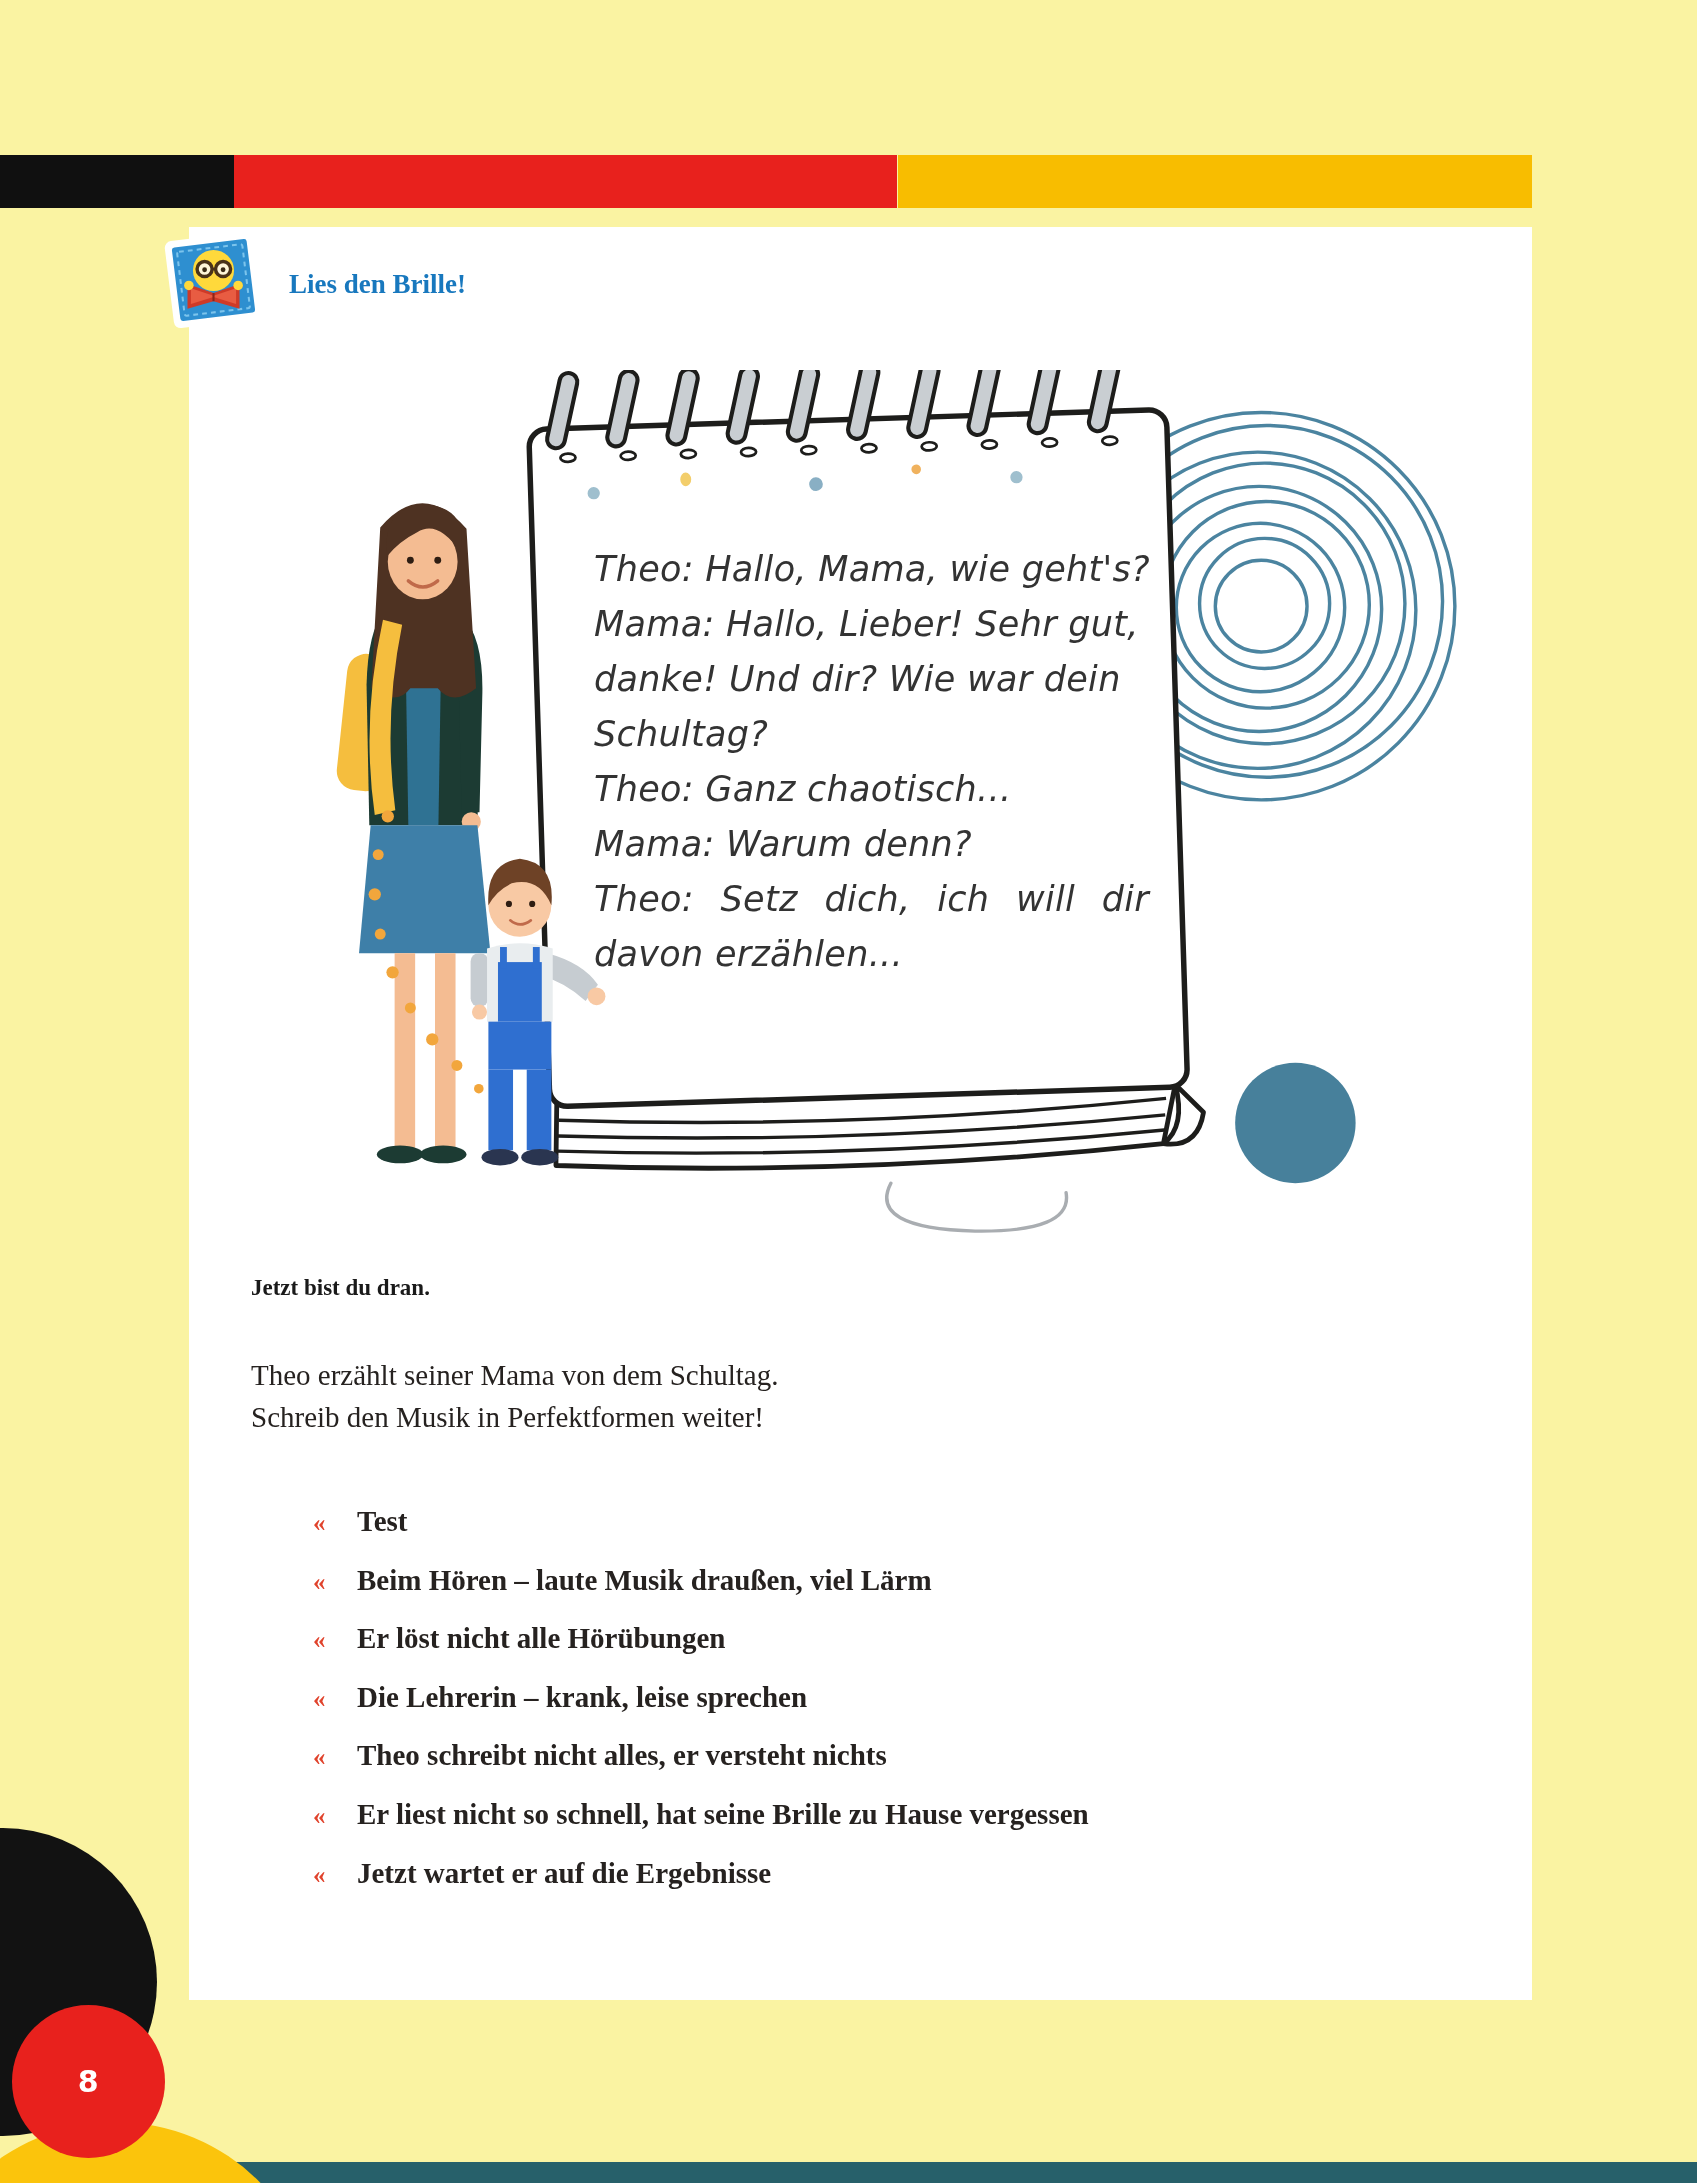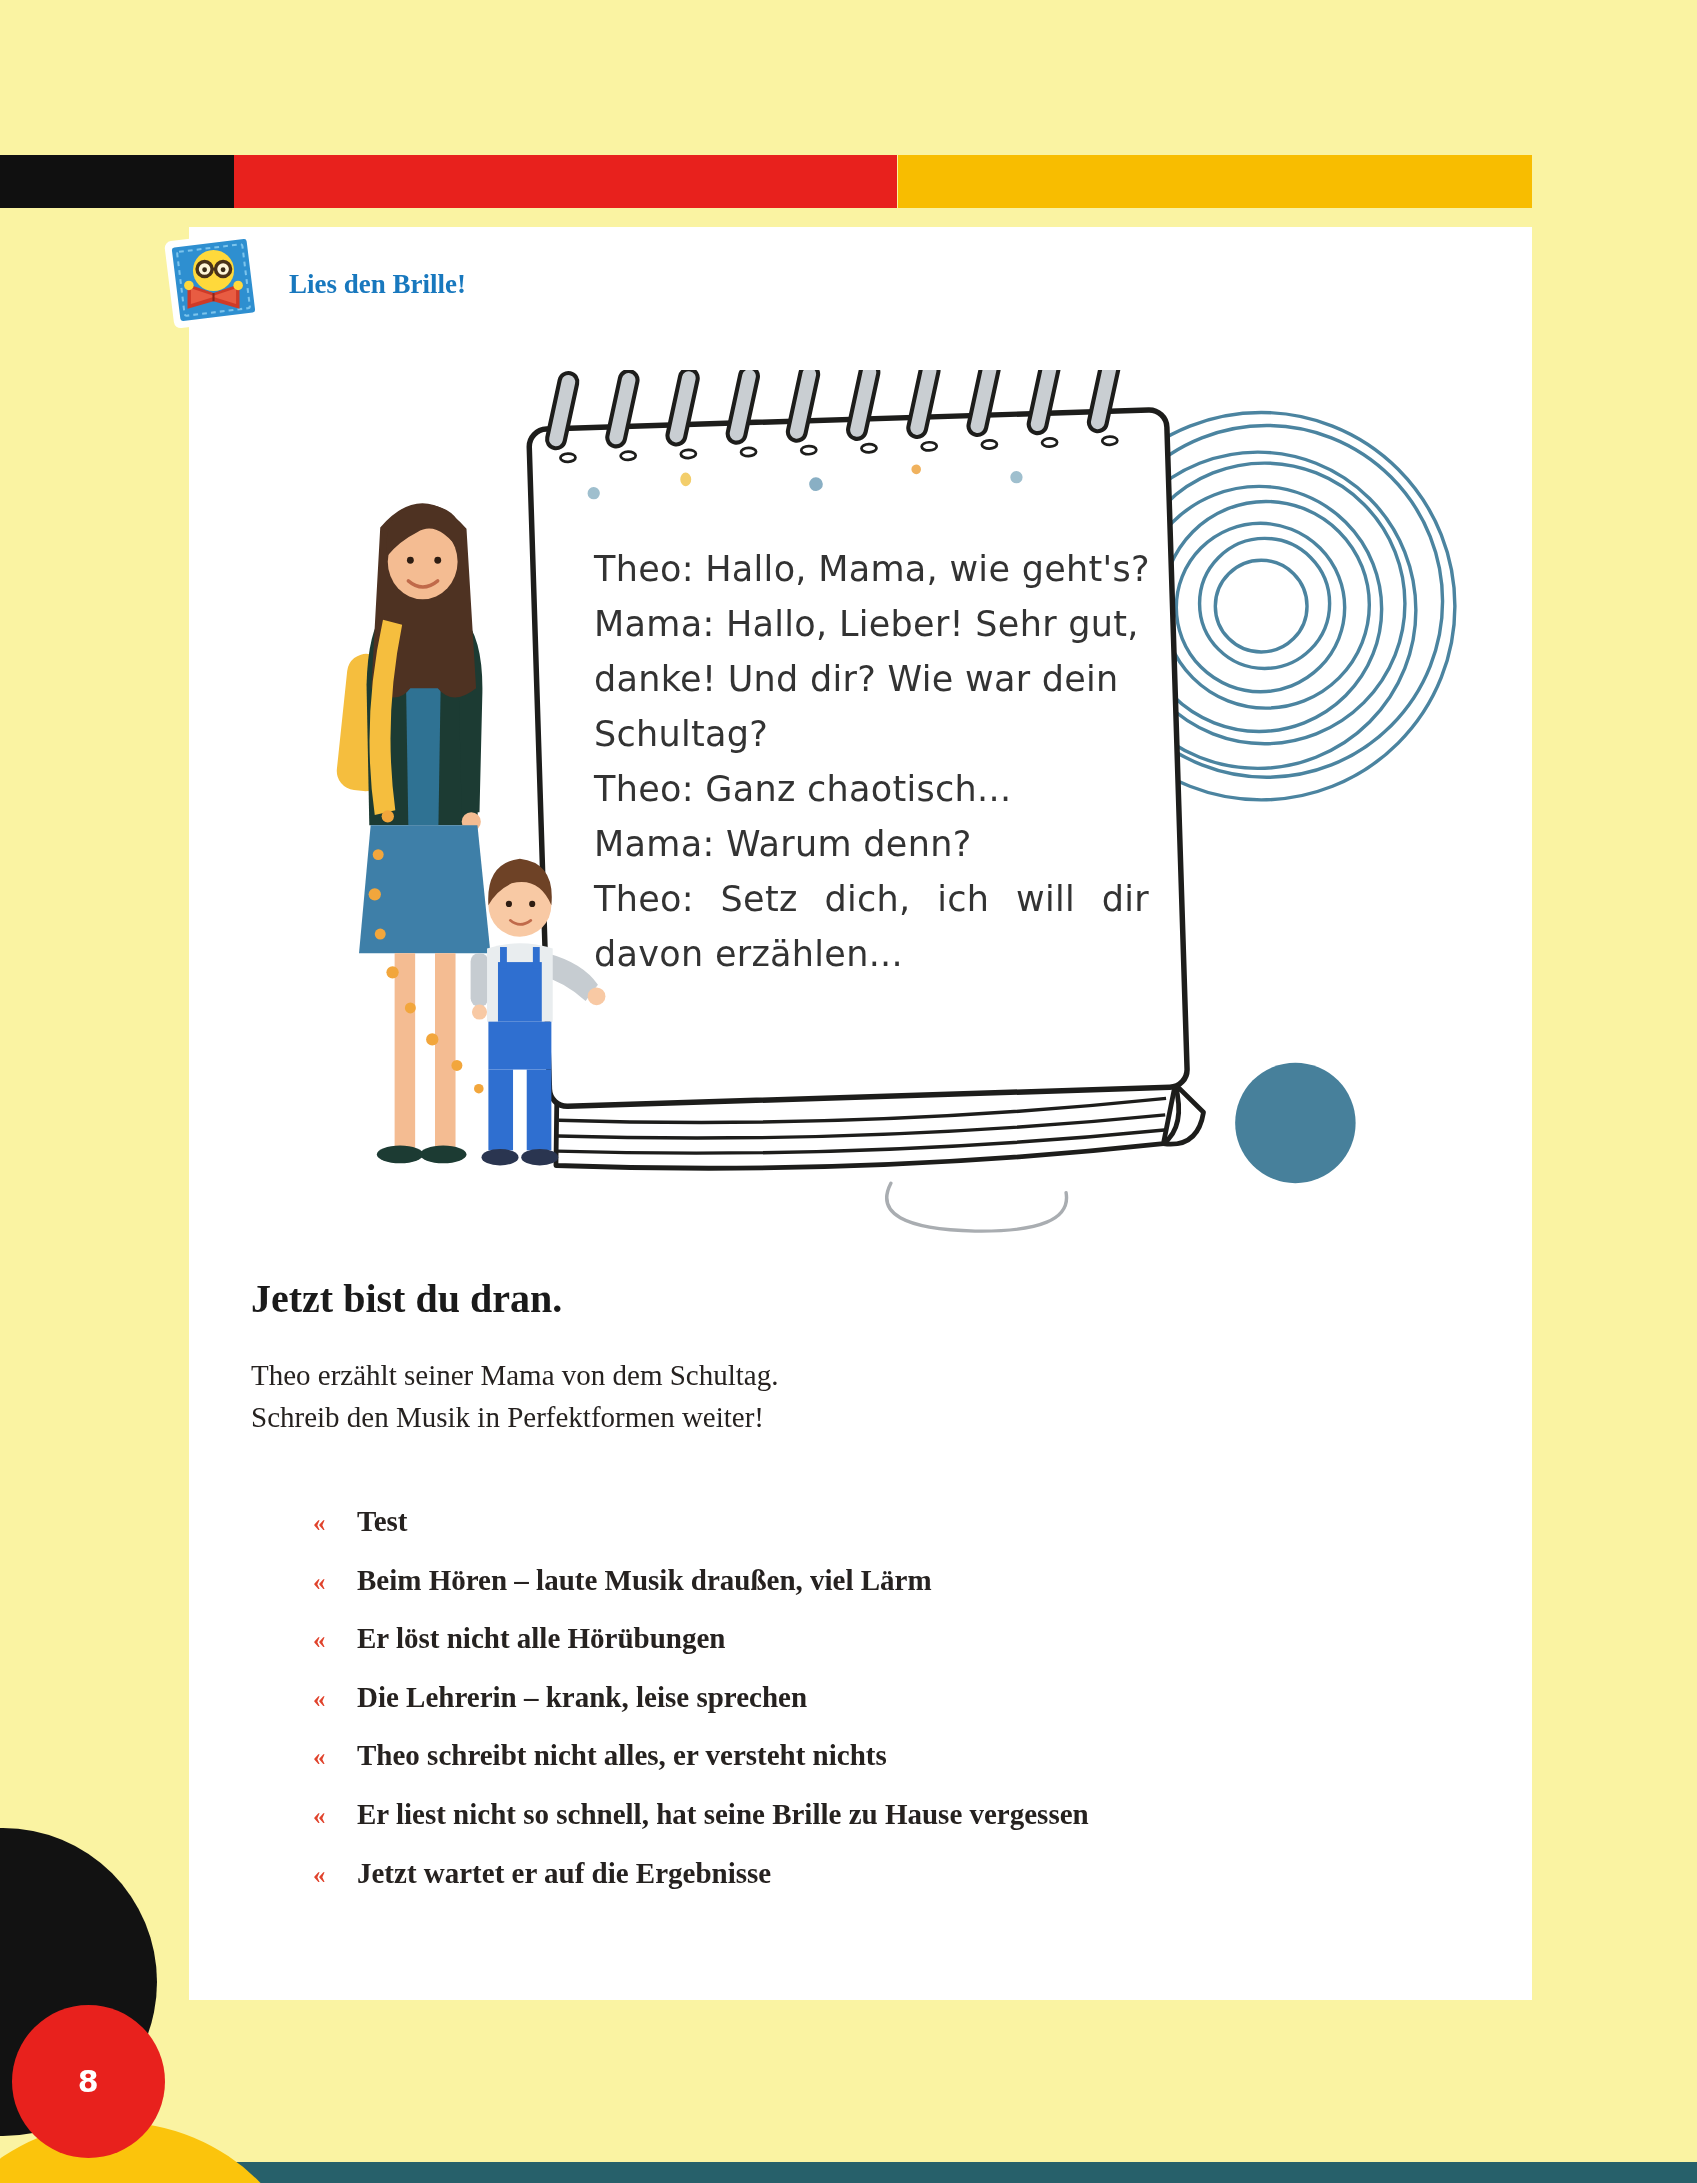--- a/index.html
+++ b/index.html
@@ -26,30 +26,31 @@
   .hdr-text{
     position:absolute;left:289px;top:268px;
     font-size:27px;font-weight:700;color:#1878BE;
     line-height:33px;
   }
   
   .illus{position:absolute;left:294px;top:370px;width:1191px;height:883px;}
   .np-text{
     position:absolute;left:594px;top:542px;width:555px;
     font-family:"DejaVu Sans", sans-serif;
+    font-style:italic;
     font-size:35px;line-height:55px;
     color:#333333;letter-spacing:0.3px;
     white-space:nowrap;
   }
   .np-line{height:55px;}
   .np-line.just{white-space:normal;text-align:justify;text-align-last:justify;}
   
   .task-heading{
     position:absolute;left:251px;top:1275px;
-    font-size:40px;font-weight:700;color:#1A1A1A;
+    font-size:23px;font-weight:700;color:#1A1A1A;
   }
   .task-intro{
     position:absolute;left:251px;top:1354px;
     font-size:29px;line-height:42px;color:#262220;
   }
   .task-list{
     position:absolute;left:301px;top:1492px;
     list-style:none;margin:12px;padding:0;
   }
   .task-list li{

